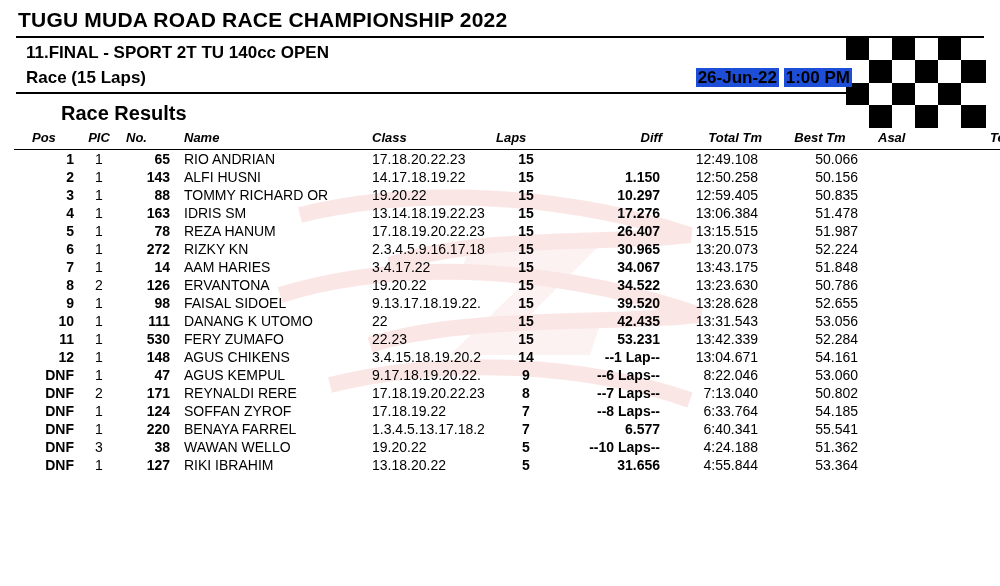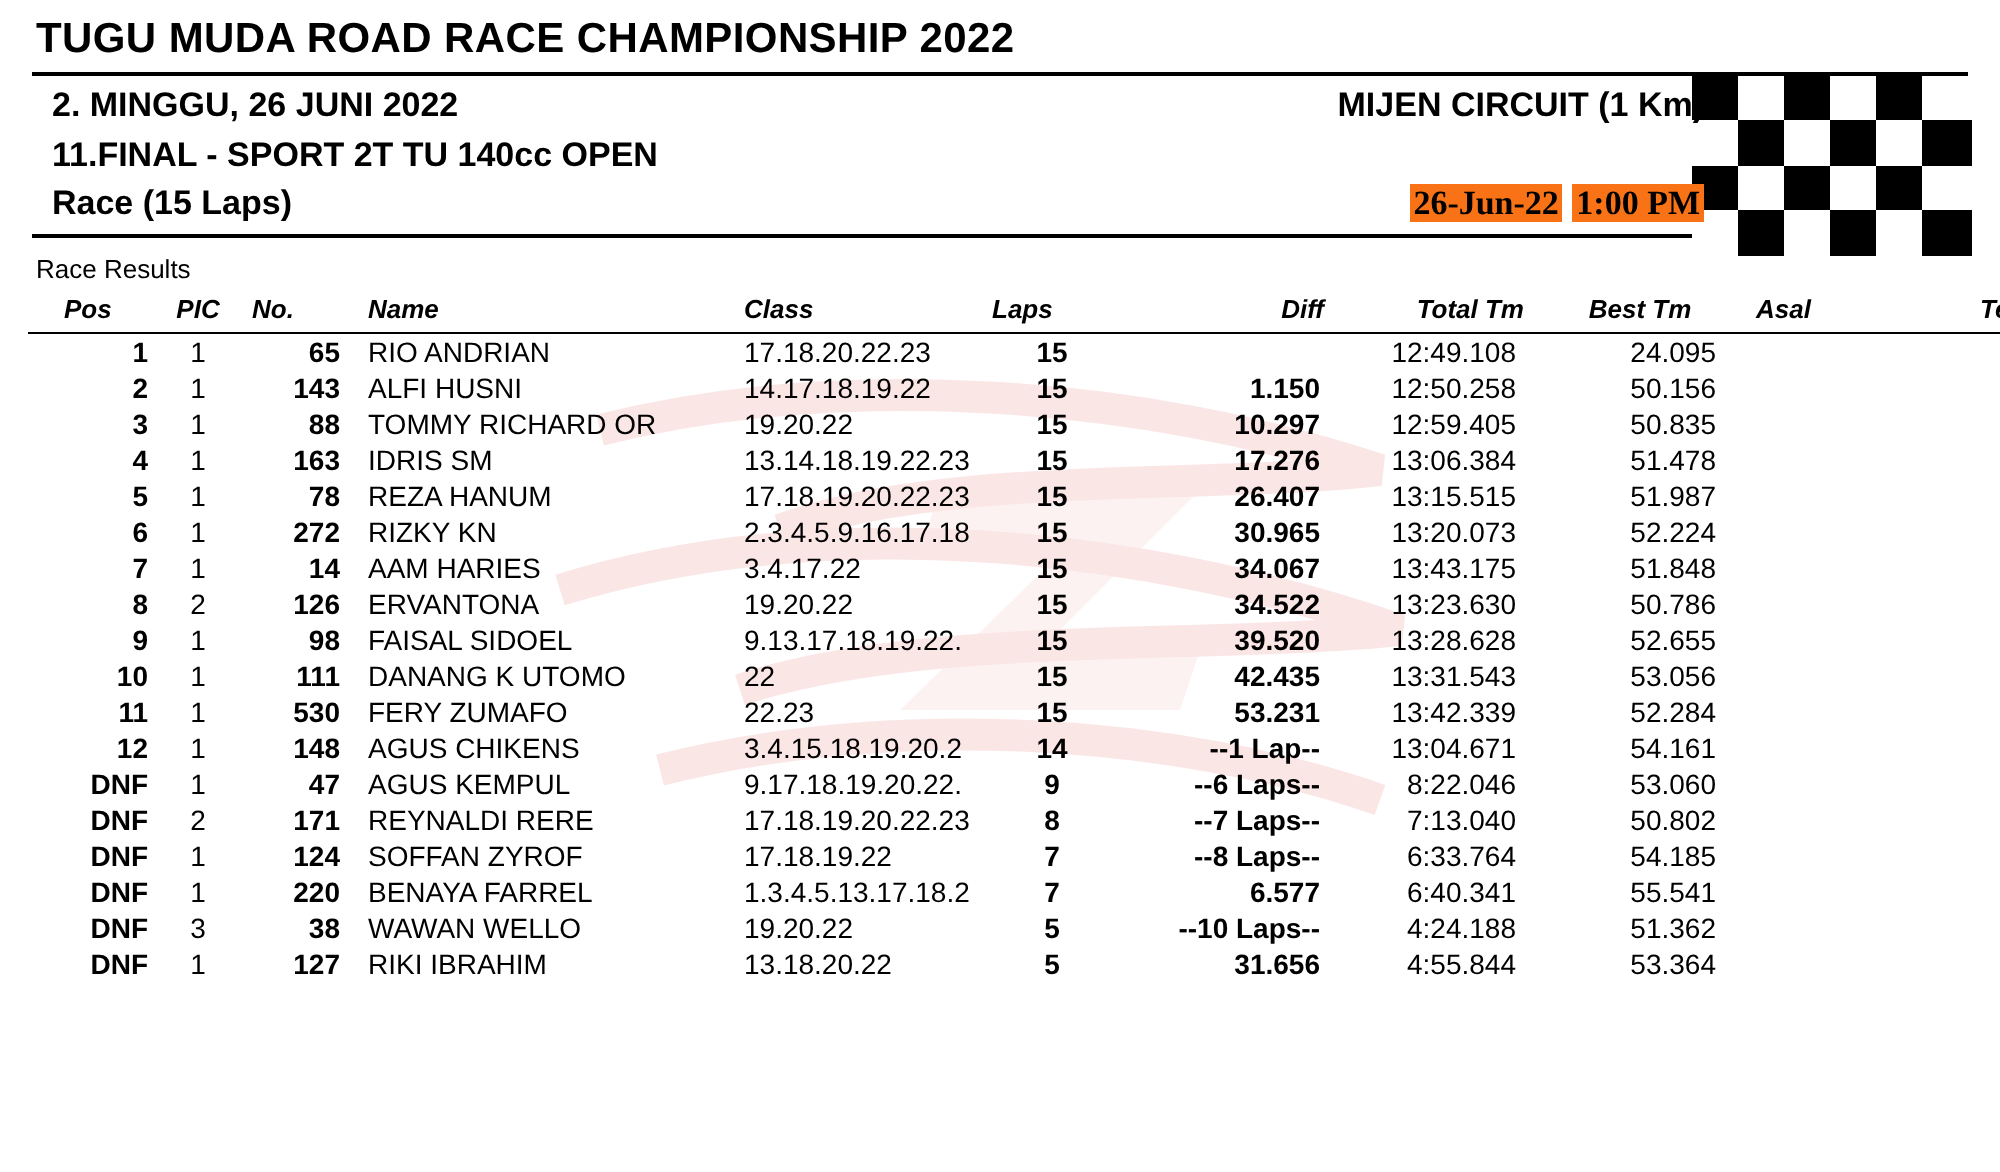--- a/index.html
+++ b/index.html
@@ -61,37 +61,38 @@
     line-height: 1.45;
     padding-left: 8px;
   }
   .hrow .left { white-space: nowrap; }
   .hrow .right {
     white-space: nowrap;
     padding-right: 130px;
     position: relative;
     z-index: 3;
   }
-  .hrow .right .hl { background: #f97316; padding: 0 2px; font-family: Liberation Serif, serif; }
+  .hrow .right .hl { background: #1d4ed8; padding: 0 2px; }
 
   
   .checkers {
     position: absolute;
     right: 0px;
     top: 0px;
     width: 140px;
     height: 90px;
     z-index: 1;
   }
 
   
   .section-title {
-    font-size: 13px;
-    font-weight: normal;
+    font-size: 20px;
+    font-weight: bold;
     padding: 8px 4px 3px 4px;
+    margin-left: 43px;
   }
 
   table.results {
     width: 100%;
     border-collapse: collapse;
     table-layout: fixed;
   }
   table.results th {
     font-size: 13px;
     font-weight: bold;
@@ -171,24 +172,20 @@
           <rect x="0" y="45" width="23" height="22"></rect>
           <rect x="46" y="45" width="23" height="22"></rect>
           <rect x="92" y="45" width="23" height="22"></rect>
           <rect x="23" y="67" width="23" height="23"></rect>
           <rect x="69" y="67" width="23" height="23"></rect>
           <rect x="115" y="67" width="25" height="23"></rect>
         </g>
       </svg>
     </div>
 
-    <div class="hrow">
-      <div class="left">2. MINGGU, 26 JUNI 2022</div>
-      <div class="right">MIJEN CIRCUIT (1 Km)</div>
-    </div>
 
     <div class="hrow">
       <div class="left">11.FINAL - SPORT 2T TU 140cc OPEN</div>
       <div class="right"></div>
     </div>
 
     <div class="hrow">
       <div class="left">Race (15 Laps)</div>
       <div class="right">
         <span class="hl">26-Jun-22</span>
@@ -220,21 +217,21 @@
     <tbody>
         <tr>
           <td class="c-pos">1</td>
           <td class="c-pic">1</td>
           <td class="c-no">65</td>
           <td class="c-name">RIO ANDRIAN</td>
           <td class="c-class">17.18.20.22.23</td>
           <td class="c-laps">15</td>
           <td class="c-diff"></td>
           <td class="c-total">12:49.108</td>
-          <td class="c-best">24.095</td>
+          <td class="c-best">50.066</td>
           <td class="c-asal"></td>
           <td class="c-team"></td>
         </tr>
         <tr>
           <td class="c-pos">2</td>
           <td class="c-pic">1</td>
           <td class="c-no">143</td>
           <td class="c-name">ALFI HUSNI</td>
           <td class="c-class">14.17.18.19.22</td>
           <td class="c-laps">15</td>

